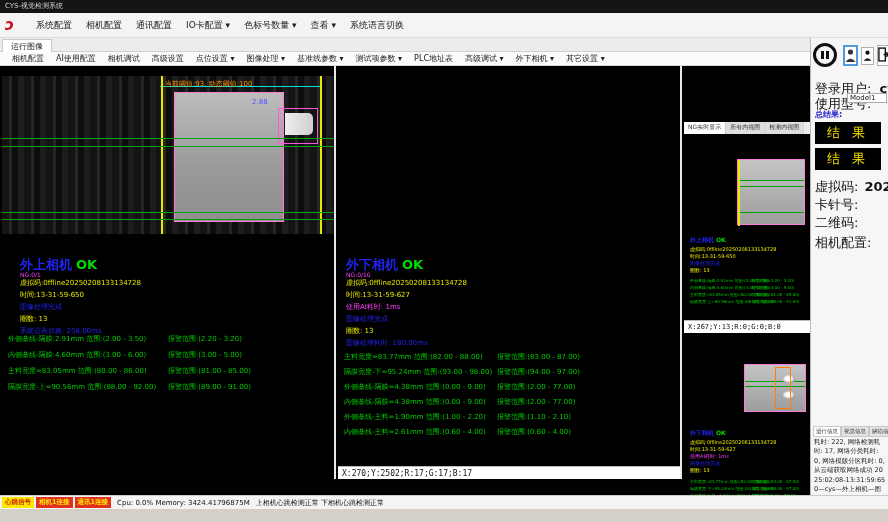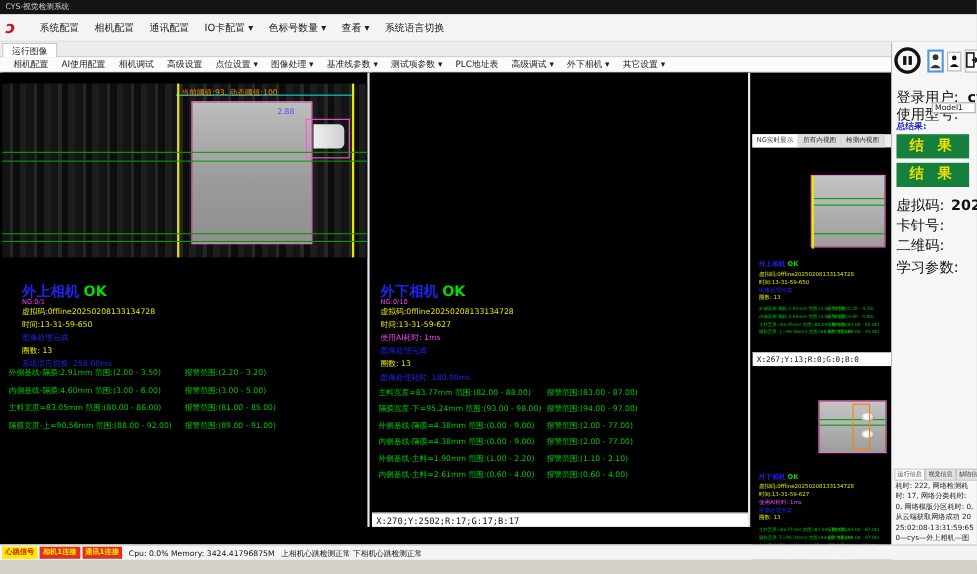--- a/index.html
+++ b/index.html
@@ -92,22 +92,22 @@
   .pause-circle::before, .pause-circle::after { content:""; position:absolute; top:5px; width:3px; height:8px; background:#111; }
   .pause-circle::before { left:5px; } .pause-circle::after { left:10px; }
   .btn-user { left:30px; top:2px; width:15px; height:21px; border:2px solid #5599dd; background:#fff; }
   .btn-user2 { left:48px; top:4px; width:13px; height:18px; background:#fff; }
   .btn-exit { left:64px; top:2px; width:13px; height:21px; background:#fff; }
   .icon-glyph { display:block; margin:1px auto 0 auto; }
 
   .fld { position:absolute; left:4px; font-size:13px; color:#111; white-space:nowrap; }
   .fld b { font-weight:bold; }
   .total-label { color:#2222cc; font-weight:bold; font-size:8px; }
-  .resultbox { position:absolute; left:4px; width:66px; height:22px; background:#15803d;
-    color:#f0e000; font-size:13px; font-weight:bold; text-align:center; line-height:22px; letter-spacing:4px; }
+  .resultbox { position:absolute; left:4px; width:66px; height:22px; background:#000000;
+    color:#f0e000; font-size:13px; font-weight:normal; text-align:center; line-height:22px; letter-spacing:4px; }
   .model-box { position:absolute; left:36px; width:40px; height:10px; background:#fff; border:1px solid #aaa;
     font-size:7px; padding-left:2px; color:#111; }
 
   .info-tabs { position:absolute; left:2px; top:388px; width:74px; display:flex; }
   .info-tab { font-size:5.5px; color:#333; background:#e4e4e4; border:1px solid #c8c8c8; padding:1px 2px; white-space:nowrap; }
   .info-tab.sel { background:#fff; }
   .info-text { position:absolute; left:3px; top:400px; width:72px; font-size:6.5px; color:#222; line-height:1.45;
     word-break:break-all; }
 
   
@@ -410,21 +410,21 @@
     <div class="fld total-label" style="top:71px;">总结果:</div>
     <div class="resultbox" style="top:84px;">结 果</div>
     <div class="resultbox" style="top:110px;">结 果</div>
 
     <div class="fld" style="top:140px;">
       <span>虚拟码:</span>
       <b style="margin-left:2px;">20250208</b>
     </div>
     <div class="fld" style="top:158px;">卡针号:</div>
     <div class="fld" style="top:176px;">二维码:</div>
-    <div class="fld" style="top:196px;">学习参数:</div>
+    <div class="fld" style="top:196px;">相机配置:</div>
 
     <div class="info-tabs">
   <span class="info-tab sel">运行信息</span>
 
   <span class="info-tab">视觉信息</span>
 
   <span class="info-tab">缺陷信息</span>
 </div>
     <div class="info-text">耗时: 222, 网络检测耗时: 17, 网络分类耗时: 0, 网络模版分区耗时: 0, 从云端获取网络成功 2025:02:08-13:31:59:650—cys—外上相机—图像处理耗时: 258.00ms</div>
   </div>

